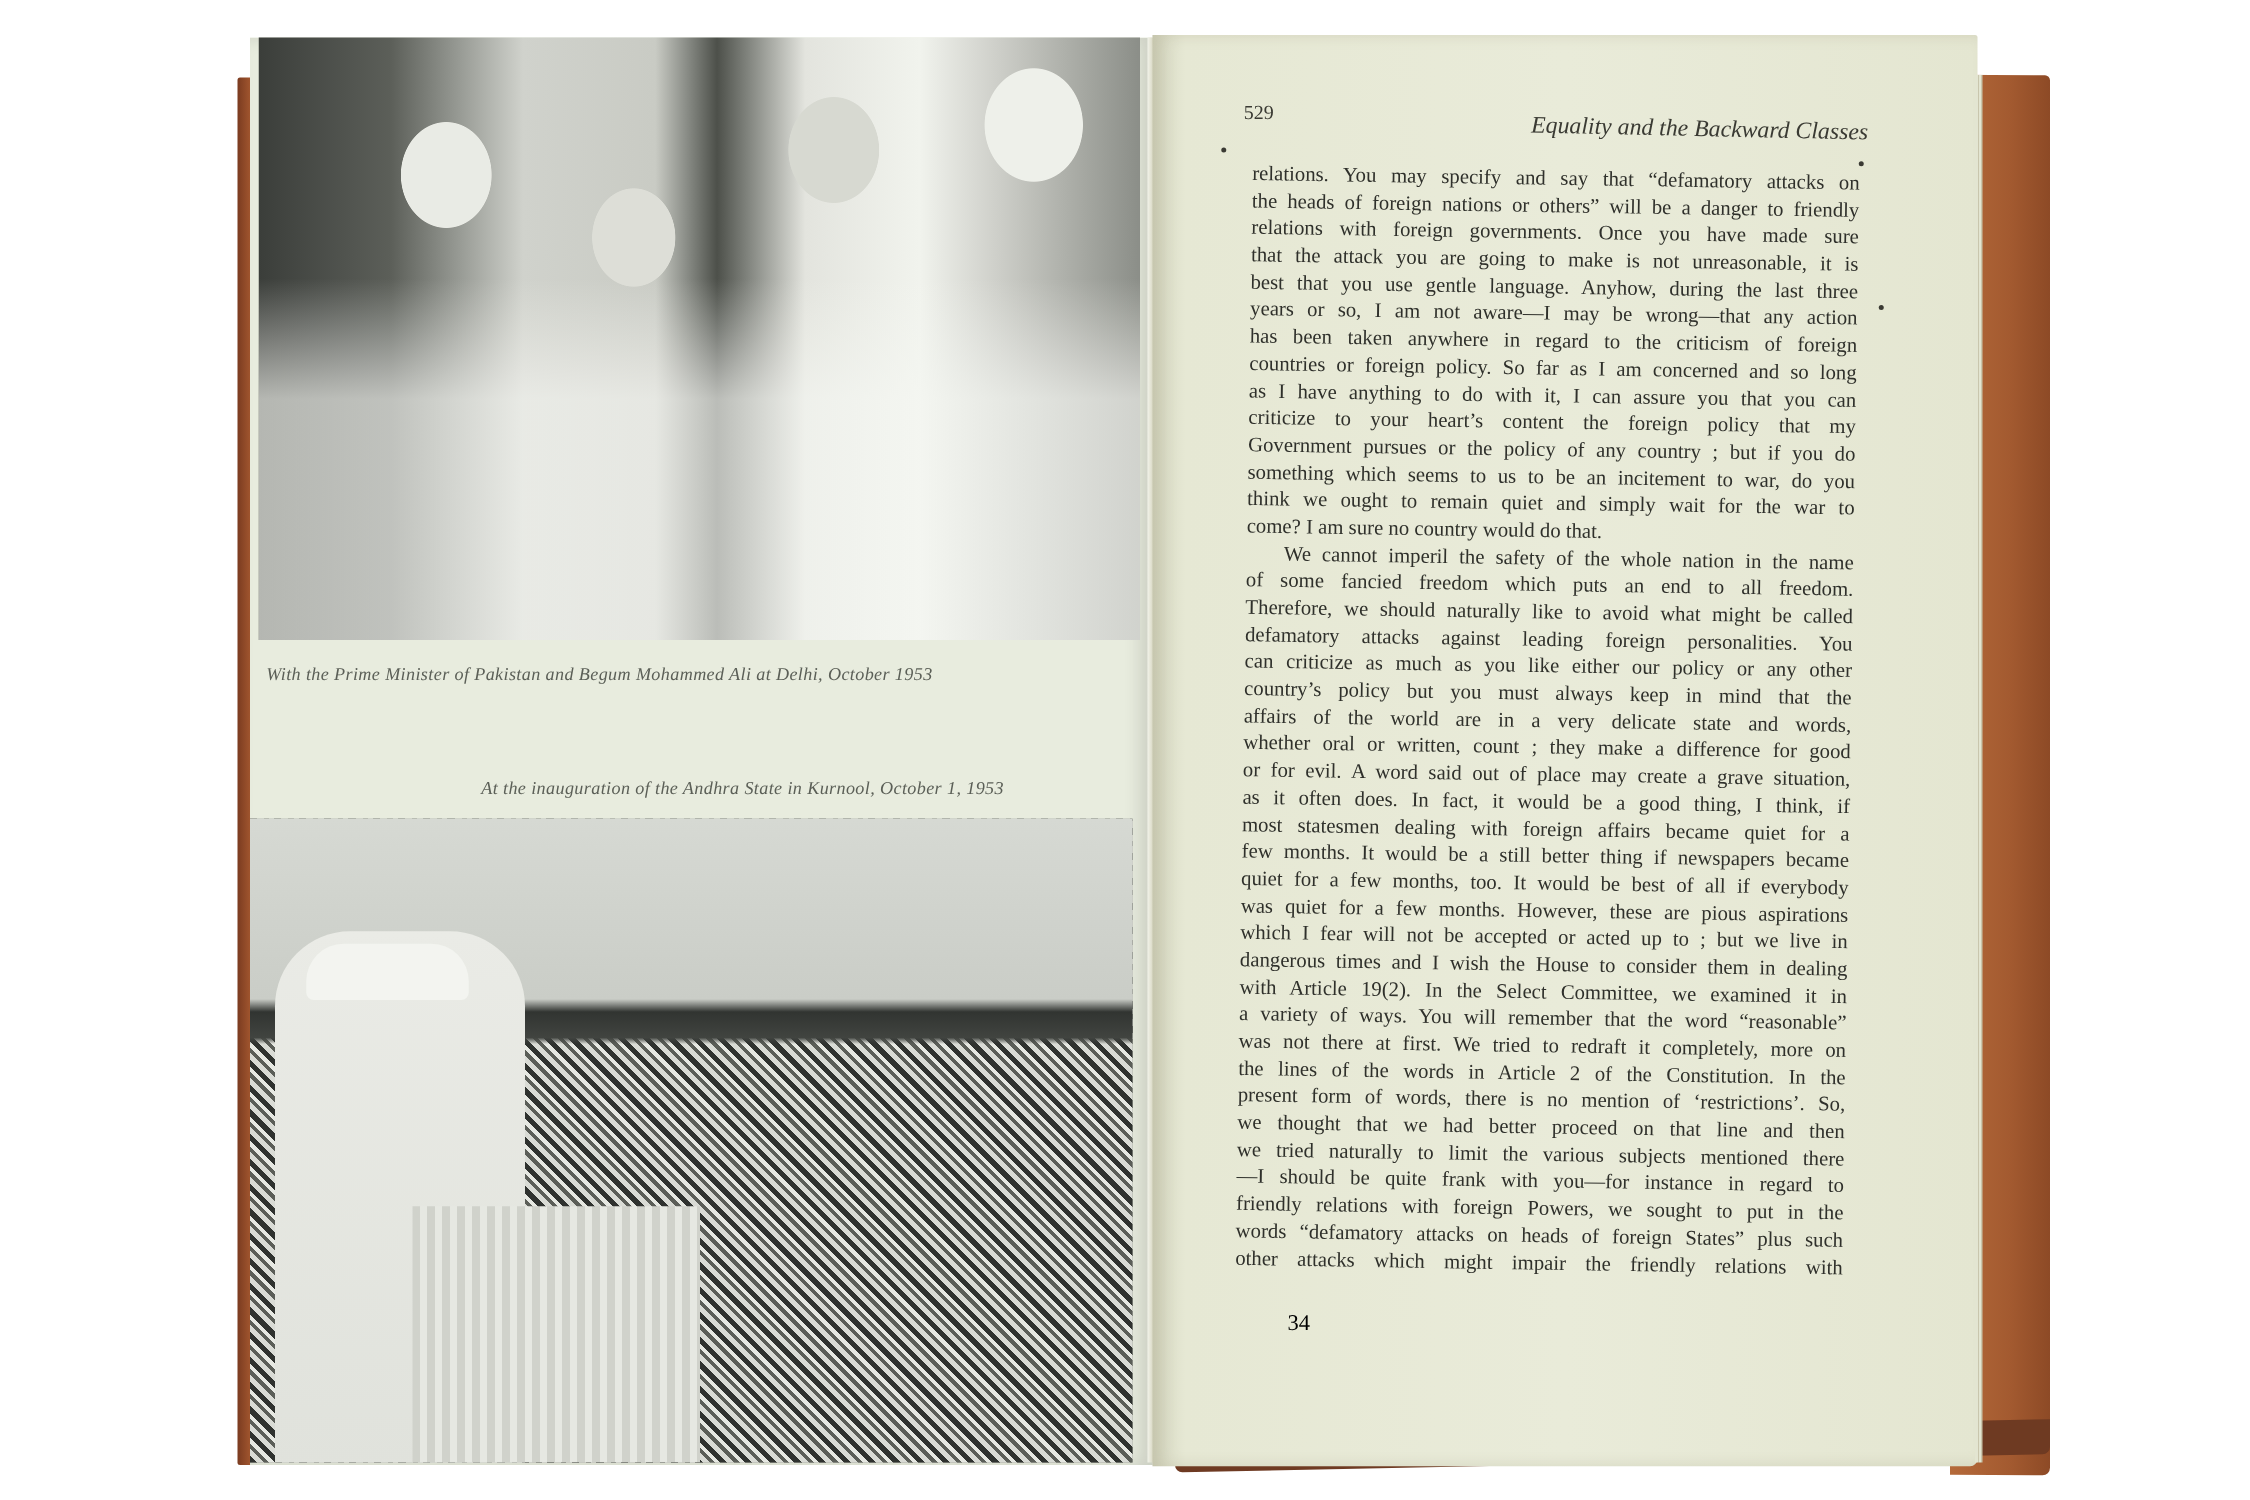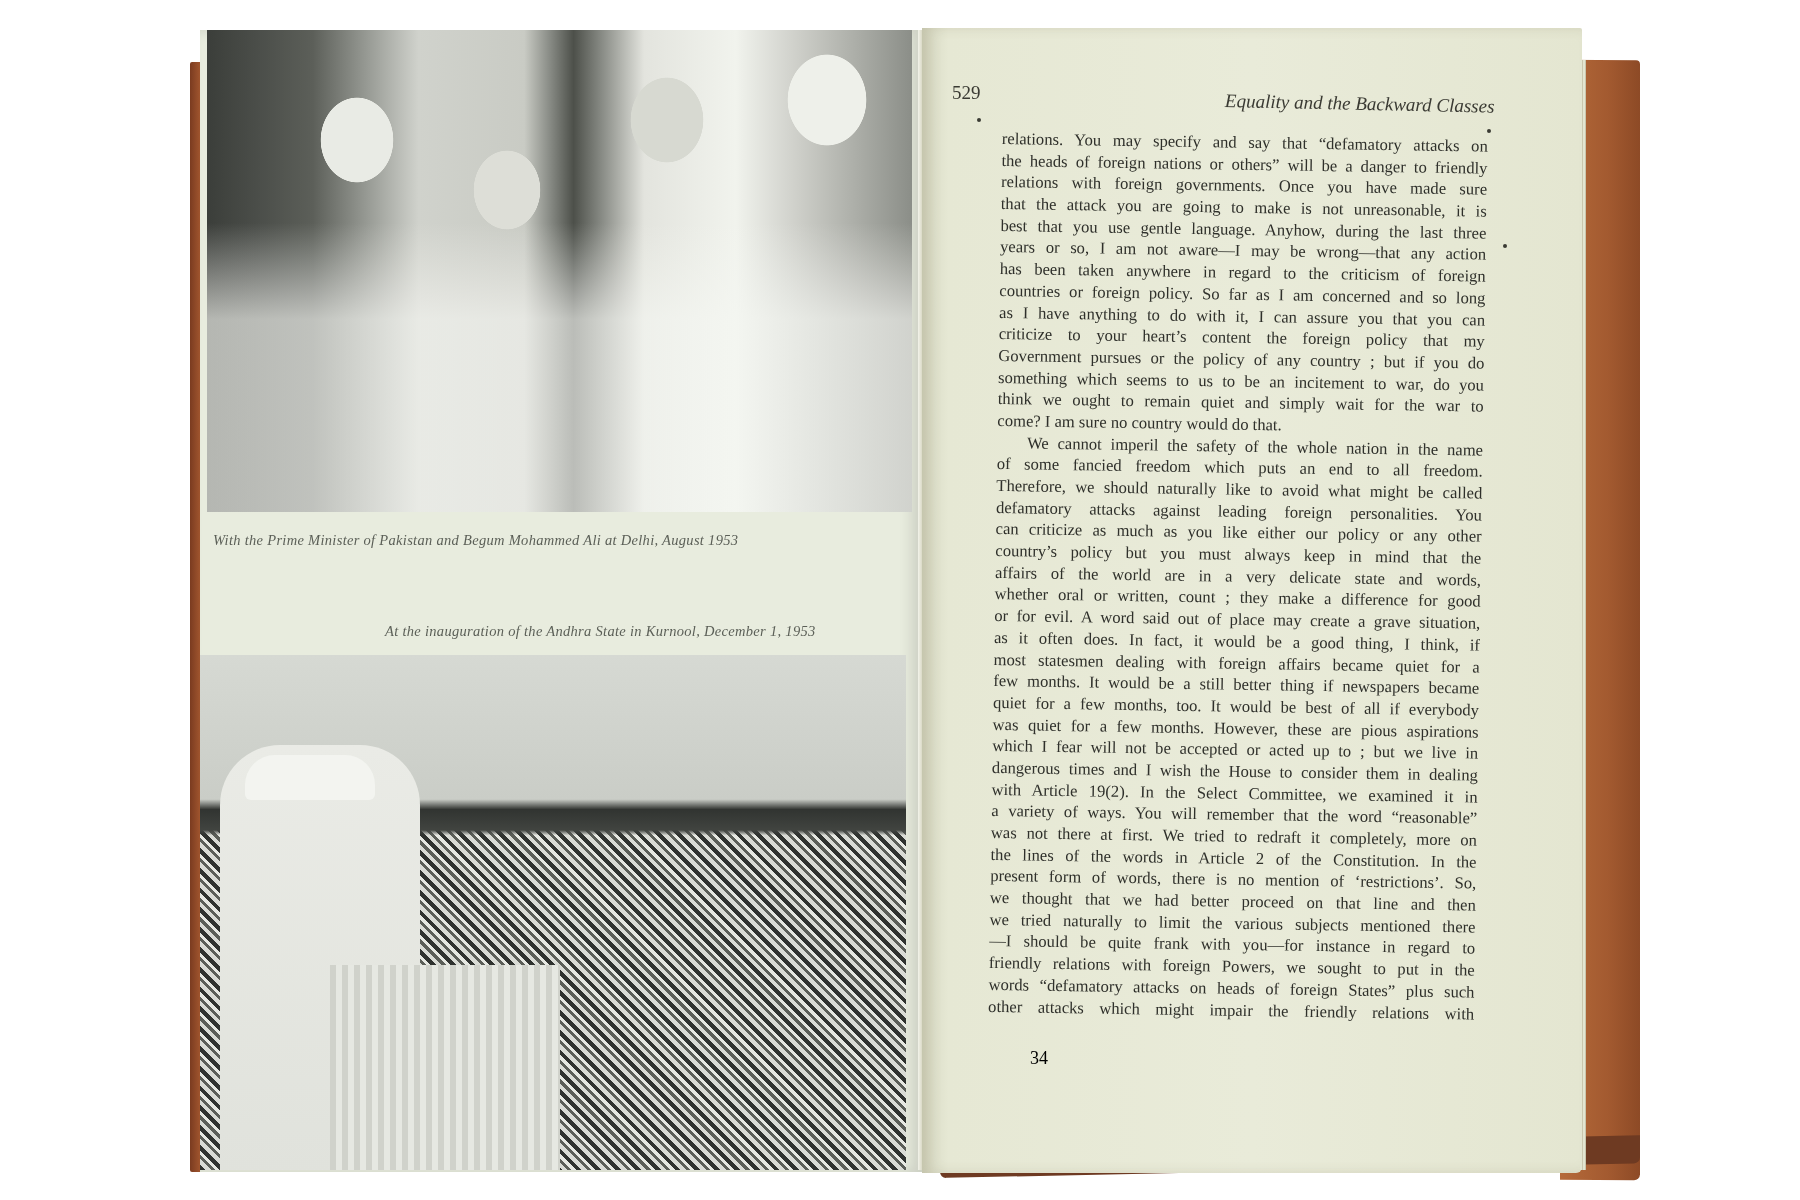--- a/index.html
+++ b/index.html
@@ -93,21 +93,21 @@
     }
     .page-stack {
       left: 1580px; top: 60px; width: 6px; height: 1110px;
       background: repeating-linear-gradient(90deg, #e3e5d1 0 2px, #c9c6ad 2px 3px);
     }
     .spine-line {
       left: 918px; top: 30px; width: 6px; height: 1140px;
       background: linear-gradient(90deg, #f2f3ea, #cfcdb5);
     }
 
-    .page-number-top { left: 952px; top: 82px; font-size: 19px; color: #3a3a33; }
+    .page-number-top { left: 995px; top: 82px; font-size: 16px; color: #3a3a33; }
     .running-head {
       left: 1225px; top: 90px; font-size: 19px; font-style: italic; color: #3a3a33;
       transform: rotate(1.2deg); transform-origin: left center; white-space: nowrap;
     }
 
     .body-text {
       left: 1002px; top: 128px; width: 486px;
       font-size: 16.6px; line-height: 21.7px; color: #2f302b;
       text-align: justify;
       transform: rotate(0.9deg); transform-origin: left top;
@@ -123,22 +123,22 @@
 </head>
 <body>
 
 <div class="abs cover-left"></div>
 <div class="abs cover-right"></div>
 <div class="abs cover-bottom"></div>
 
 <div class="abs left-page"></div>
 
 <div class="abs photo photo-top"></div>
-<div class="abs caption caption-1">With the Prime Minister of Pakistan and Begum Mohammed Ali at Delhi, August 1953</div>
-<div class="abs caption caption-2">At the inauguration of the Andhra State in Kurnool, December 1, 1953</div>
+<div class="abs caption caption-1">With the Prime Minister of Pakistan and Begum Mohammed Ali at Delhi, October 1953</div>
+<div class="abs caption caption-2">At the inauguration of the Andhra State in Kurnool, October 1, 1953</div>
 
 <div class="abs photo photo-bottom">
   <div class="speaker"></div>
   <div class="speaker-cap"></div>
   <div class="podium"></div>
 </div>
 
 <div class="abs spine-line"></div>
 <div class="abs right-page"></div>
 <div class="abs page-stack"></div>

